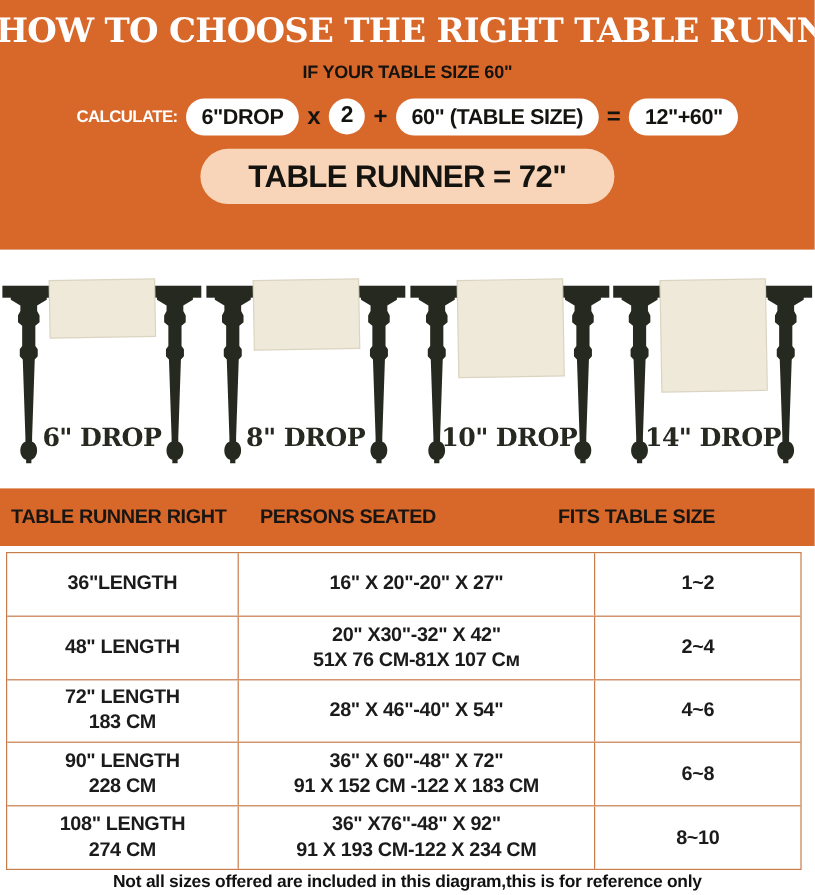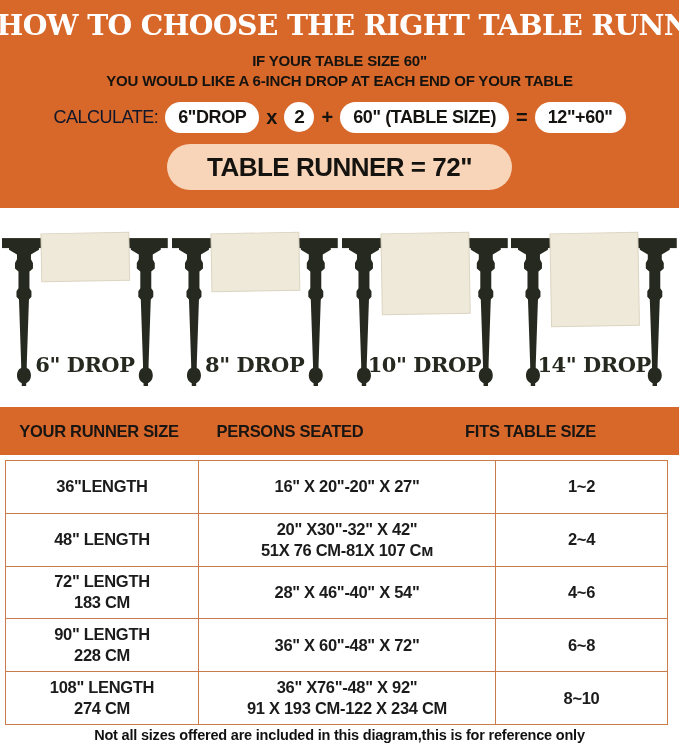--- a/index.html
+++ b/index.html
@@ -19,21 +19,21 @@
   .hero-sub{
     text-align:center;font-weight:bold;font-size:15px;color:#151310;
     letter-spacing:-0.2px;
   }
   .hero-sub.first{margin-top:10px;}
   .hero-sub.second{margin-top:3px;}
   .formula-row{
     margin-top:12px;display:flex;align-items:center;justify-content:center;
     gap:7px;height:32px;
   }
-  .calc-label{font-size:18px;font-weight:normal;color:#0f172a;letter-spacing:-0.5px;}
+  .calc-label{font-size:14px;font-weight:bold;color:#ffffff;letter-spacing:-0.5px;}
   .pill{
     background:#ffffff;border-radius:16px;height:31px;line-height:31px;
     padding:0 13px;font-size:18px;font-weight:bold;color:#151310;
     letter-spacing:-0.4px;white-space:nowrap;
   }
   .op{font-size:20px;font-weight:bold;color:#151310;}
   .circle{
     background:#ffffff;border-radius:50%;width:30px;height:30px;line-height:30px;
     text-align:center;font-size:19px;font-weight:bold;color:#151310;padding:0;
   }
@@ -84,21 +84,20 @@
     height:21px;text-align:center;font-weight:bold;font-size:14.5px;
     color:#111111;letter-spacing:-0.2px;padding-top:2px;
   }
 </style>
 </head>
 <body>
 
 <div class="hero">
   <div class="hero-title">HOW TO CHOOSE THE RIGHT TABLE RUNNER</div>
   <div class="hero-sub first">IF YOUR TABLE SIZE 60"</div>
-  <div class="hero-sub second">YOU WOULD LIKE A 6-INCH DROP AT EACH END OF YOUR TABLE</div>
   <div class="formula-row">
     <span class="calc-label">CALCULATE:</span>
     <span class="pill">6"DROP</span>
     <span class="op">x</span>
     <span class="circle">2</span>
     <span class="op">+</span>
     <span class="pill">60" (TABLE SIZE)</span>
     <span class="op">=</span>
     <span class="pill">12"+60"</span>
   </div>
@@ -141,21 +140,21 @@
       <rect x="2" y="30" width="166" height="10" fill="#26291f"></rect>
       <path fill="#26291f" transform="translate(24,38) scale(1,0.94)" d="M-15 0 H15 V4 L7 9 L7 14 L9 18 L9 24 L5.5 27 L5.5 45 L7.5 48 L7.5 54 L5 57 L2.8 126 L2.8 130 C8.5 132 8.5 144 2.2 146 L2.2 149 H-2.2 L-2.2 146 C-8.5 144 -8.5 132 -2.8 130 L-2.8 126 L-5 57 L-7.5 54 L-7.5 48 L-5.5 45 L-5.5 27 L-9 24 L-9 18 L-7 14 L-7 9 L-15 4 Z"></path>
       <path fill="#26291f" transform="translate(146,38) scale(1,0.94)" d="M-15 0 H15 V4 L7 9 L7 14 L9 18 L9 24 L5.5 27 L5.5 45 L7.5 48 L7.5 54 L5 57 L2.8 126 L2.8 130 C8.5 132 8.5 144 2.2 146 L2.2 149 H-2.2 L-2.2 146 C-8.5 144 -8.5 132 -2.8 130 L-2.8 126 L-5 57 L-7.5 54 L-7.5 48 L-5.5 45 L-5.5 27 L-9 24 L-9 18 L-7 14 L-7 9 L-15 4 Z"></path>
       <rect x="41" y="25" width="88" height="93" fill="#efe9da" stroke="#dbd4c1" stroke-width="1" transform="rotate(-1 85 25)"></rect>
     </svg>
     <div class="drop-label">14" DROP</div>
   </div>
 </div>
 
 <div class="spec-header">
-  <div class="hcell h1">YOUR RUNNER SIZE</div>
+  <div class="hcell h1">TABLE RUNNER RIGHT</div>
   <div class="hcell h3">PERSONS SEATED</div>
   <div class="hcell h2">FITS TABLE SIZE</div>
 </div>
 <div class="grid-gap"></div>
 
 <div class="spec-grid">
 
     <div class="spec-row">
       <div class="cell c1">
         <div>36"LENGTH</div>
@@ -188,20 +187,21 @@
       <div class="cell c3">4~6</div>
     </div>
 
     <div class="spec-row">
       <div class="cell c1">
         <div>90" LENGTH</div>
         <div>228 CM</div>
       </div>
       <div class="cell c2">
         <div>36" X 60"-48" X 72"</div>
+        <div>91 X 152 CM -122 X 183 CM</div>
       </div>
       <div class="cell c3">6~8</div>
     </div>
 
     <div class="spec-row">
       <div class="cell c1">
         <div>108" LENGTH</div>
         <div>274 CM</div>
       </div>
       <div class="cell c2">

